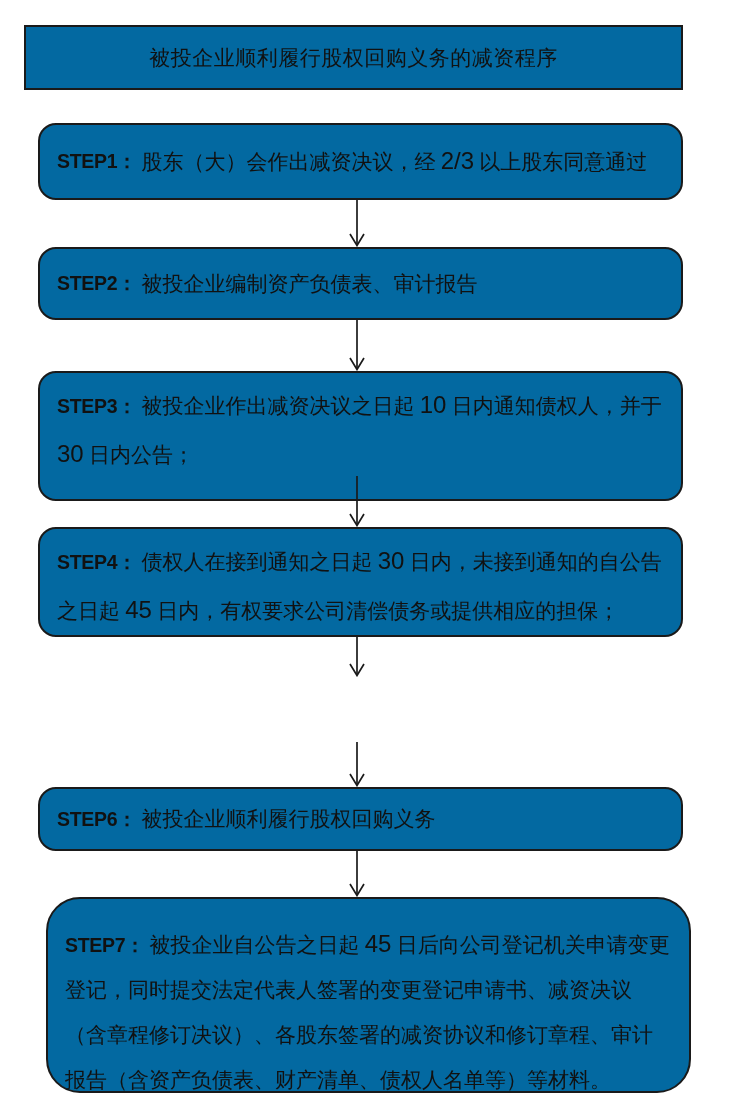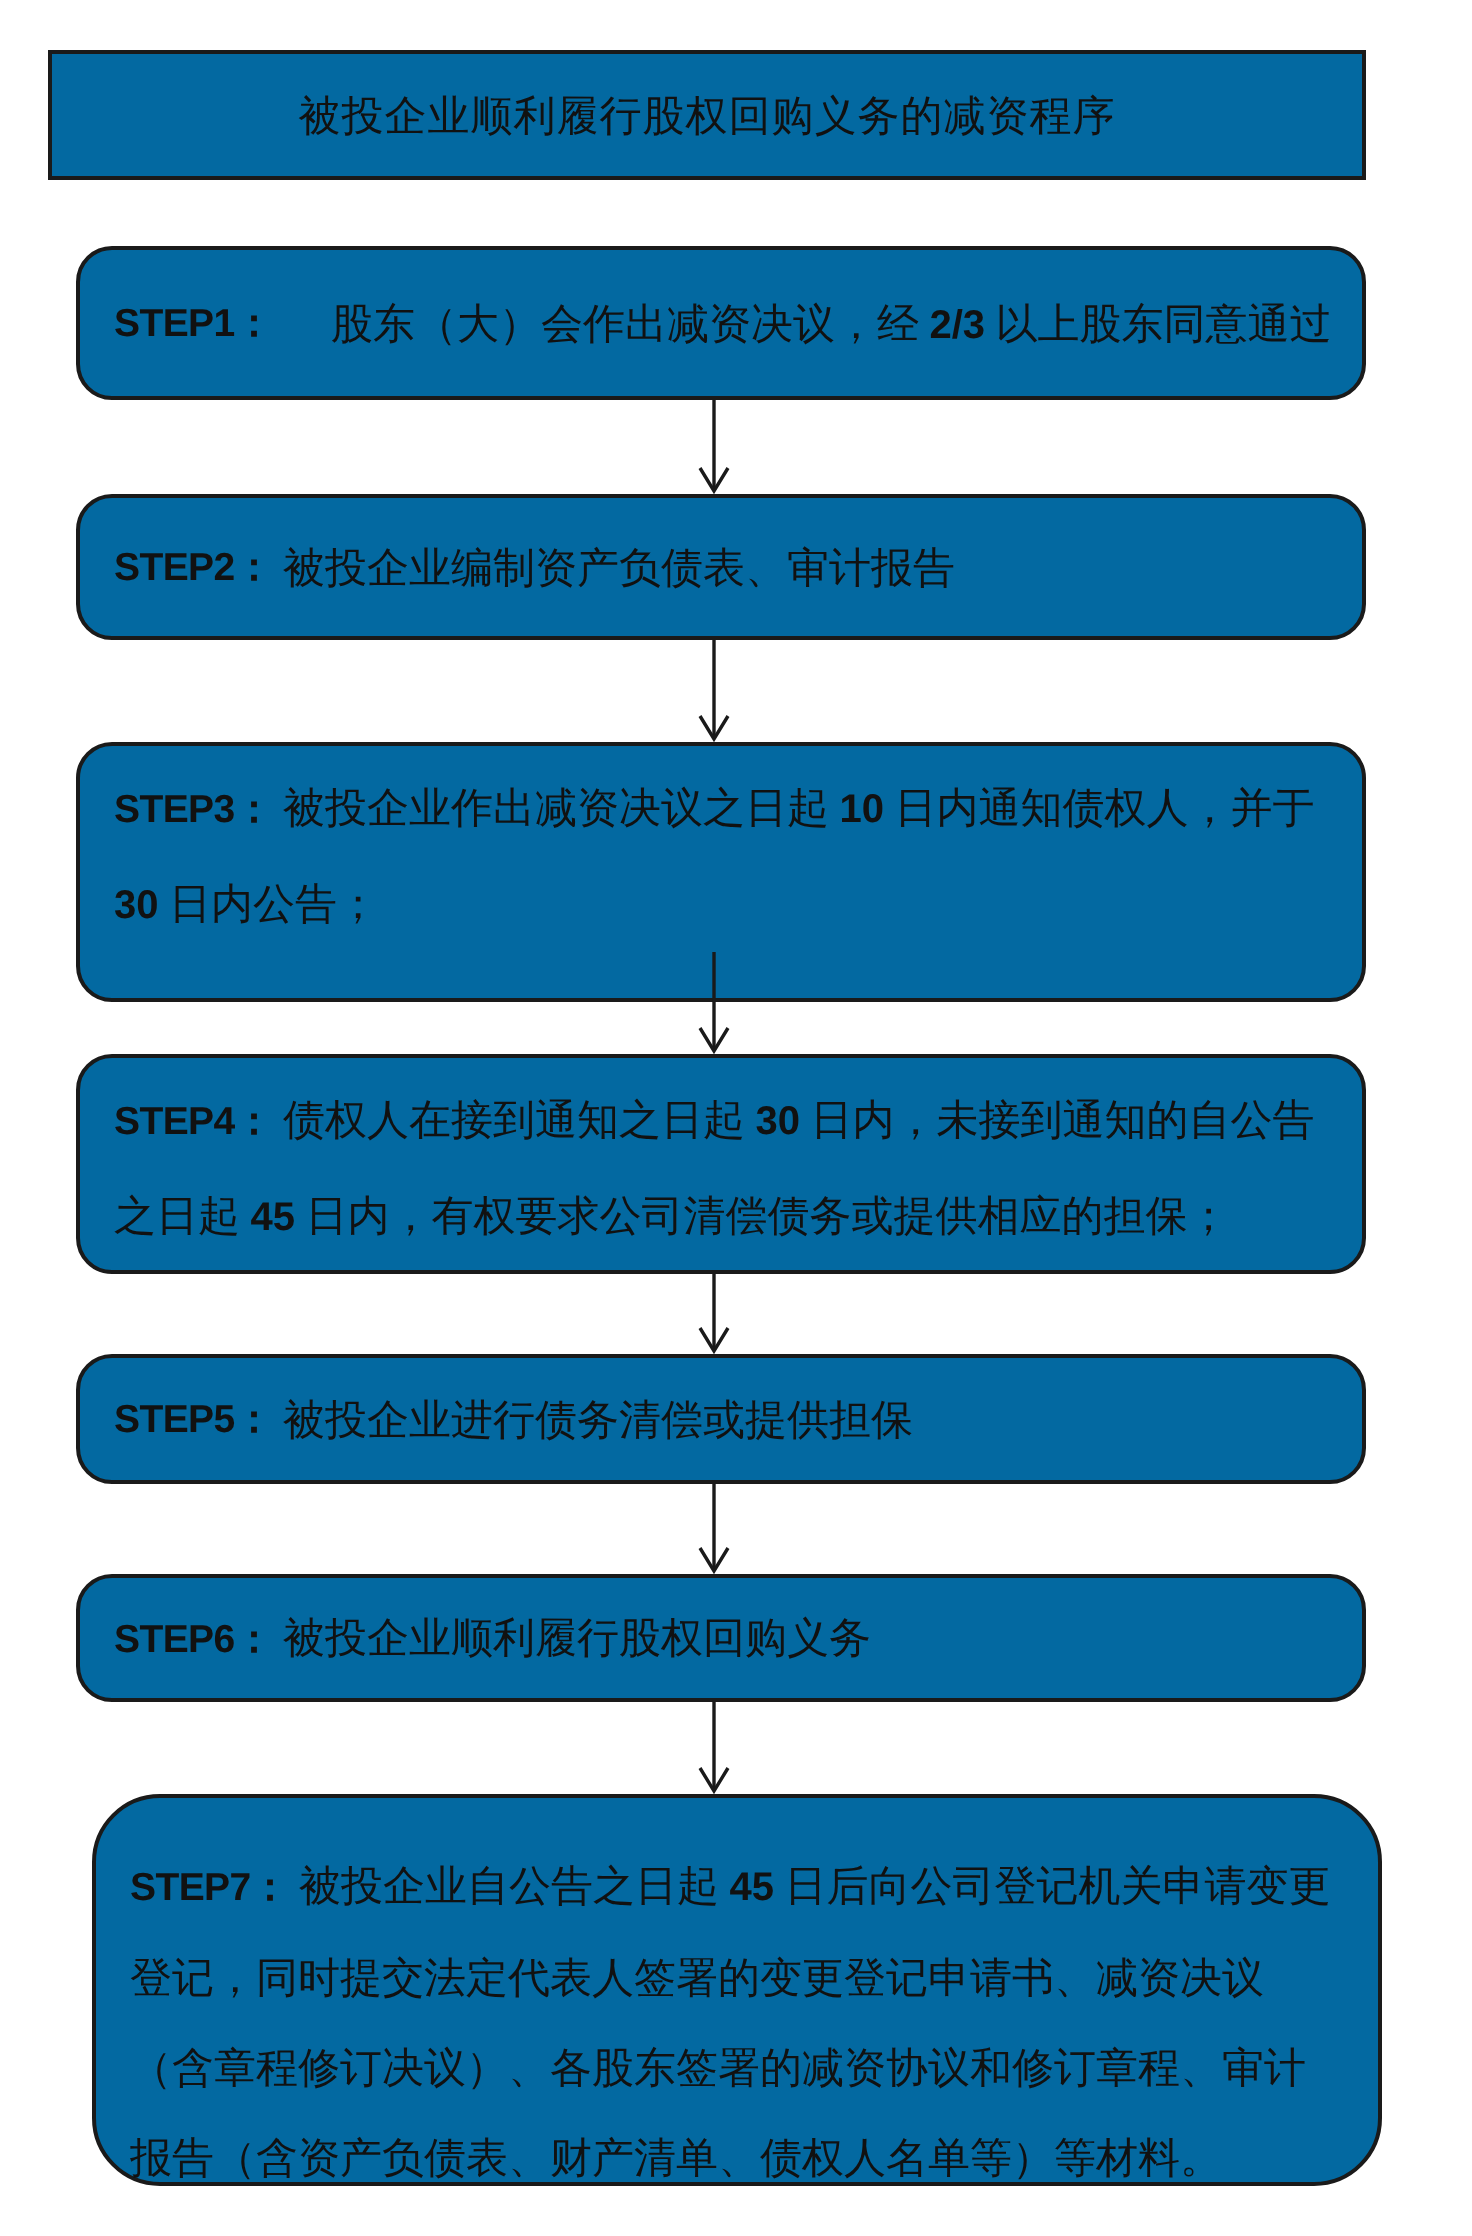--- a/index.html
+++ b/index.html
@@ -46,21 +46,21 @@
   }
   .single {
     display: flex;
     align-items: center;
     padding-left: 17px;
   }
   .multi {
     padding: 8px 18px 0 17px;
     line-height: 47px;
   }
-  #step1 { top: 123px; height: 77px; gap: 24px; }
+  #step1 { top: 123px; height: 77px; }
   #step2 { top: 247px; height: 73px; }
   #step3 { top: 371px; height: 130px; }
   #step4 { top: 527px; height: 110px; }
   #step5 { top: 677px; height: 65px; }
   #step6 { top: 787px; height: 64px; }
   #step7 {
     top: 897px;
     height: 196px;
     left: 46px;
     width: 645px;
@@ -71,22 +71,22 @@
   .lbl {
     font-family: "Liberation Sans", "DejaVu Sans", sans-serif;
     font-weight: 700;
     font-size: 19.5px;
     letter-spacing: -0.3px;
     margin-right: 5px;
     white-space: nowrap;
   }
   .latin {
     font-family: "Liberation Sans", "DejaVu Sans", sans-serif;
-    font-weight: 700;
-    font-size: 20px;
+    font-weight: 400;
+    font-size: 24px;
   }
   .arrow {
     position: absolute;
     left: 345px;
     width: 24px;
   }
   .arrow svg { display: block; }
   #arrow1 { top: 200px; height: 47px; }
   #arrow2 { top: 320px; height: 51px; }
   #arrow3 { top: 476px; height: 51px; }
@@ -142,24 +142,20 @@
     <span class="lbl">STEP4：</span><span class="mixed">债权人在接到通知之日起 <span class="latin">30</span> 日内，未接到通知的自公告之日起 <span class="latin">45</span> 日内，有权要求公司清偿债务或提供相应的担保；</span>
   </div>
 
   <div class="arrow" id="arrow4">
     <svg width="24" height="40" viewBox="0 0 24 40">
       <line x1="12" y1="0" x2="12" y2="38" stroke="#1a1a1a" stroke-width="1.7"></line>
       <polyline points="5,27 12,38.5 19,27" fill="none" stroke="#1a1a1a" stroke-width="1.7"></polyline>
     </svg>
   </div>
 
-  <div class="box step single" id="step5">
-    <span class="lbl">STEP5：</span>
-      <span class="mixed">被投企业进行债务清偿或提供担保</span>
-  </div>
 
   <div class="arrow" id="arrow5">
     <svg width="24" height="45" viewBox="0 0 24 45">
       <line x1="12" y1="0" x2="12" y2="43" stroke="#1a1a1a" stroke-width="1.7"></line>
       <polyline points="5,32 12,43.5 19,32" fill="none" stroke="#1a1a1a" stroke-width="1.7"></polyline>
     </svg>
   </div>
 
   <div class="box step single" id="step6">
     <span class="lbl">STEP6：</span>

